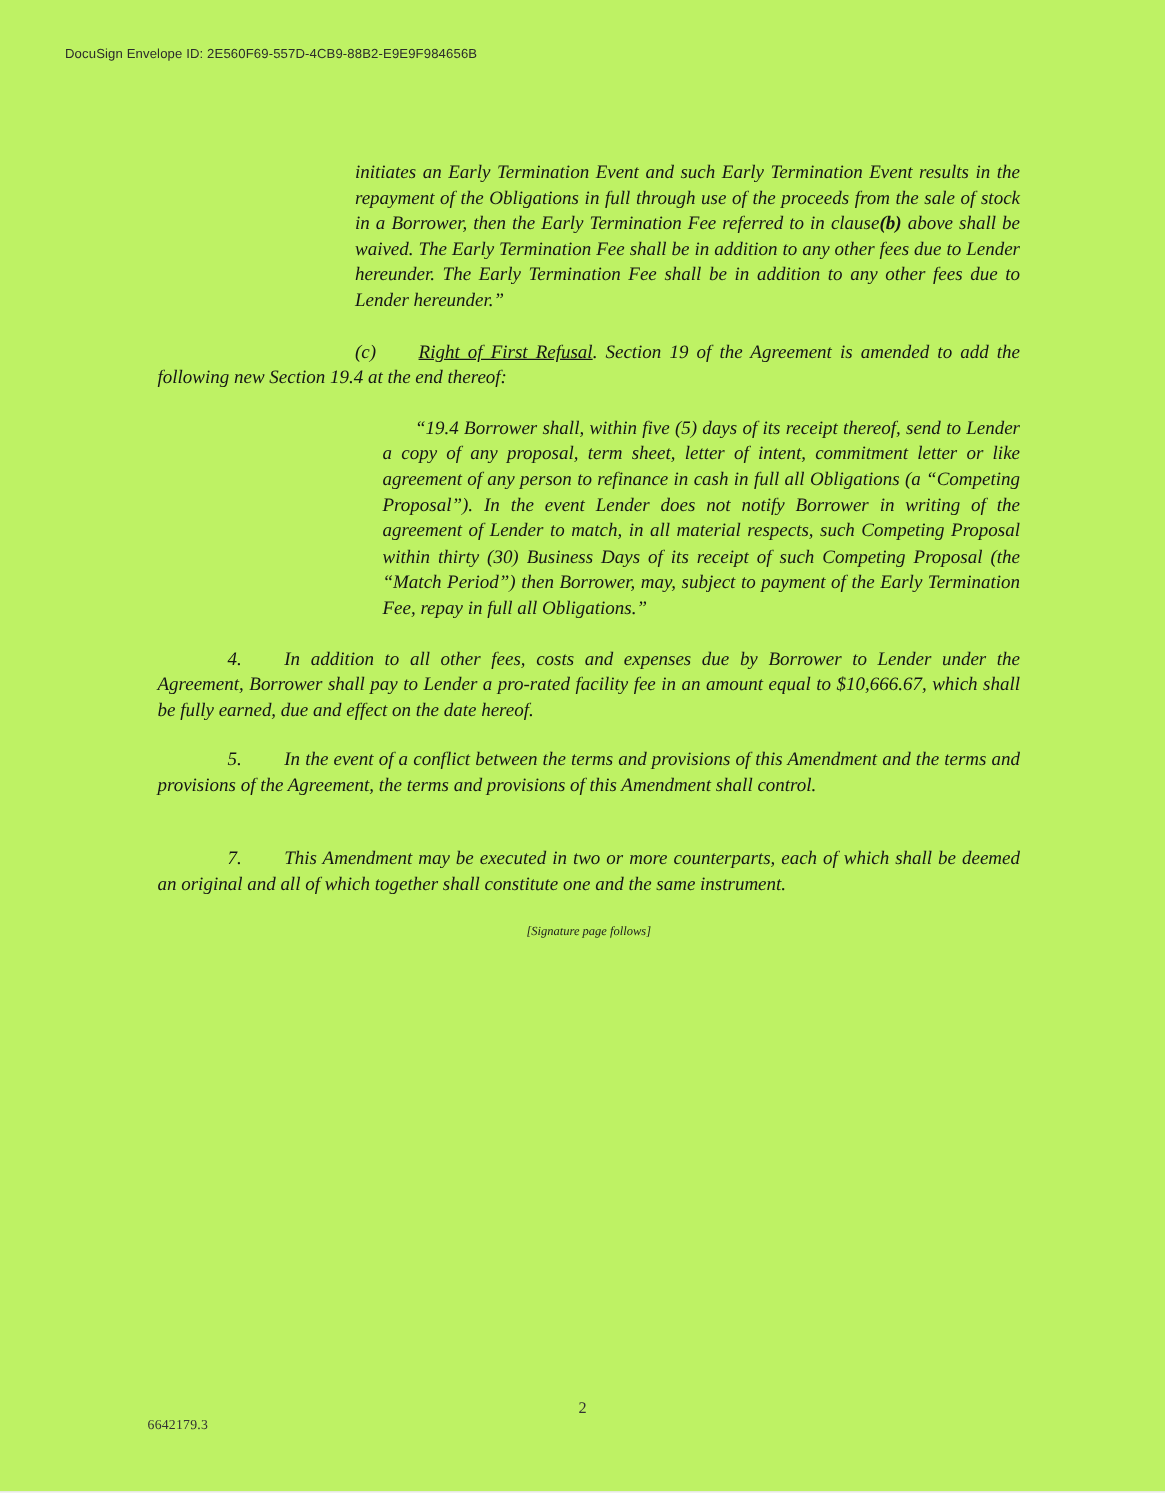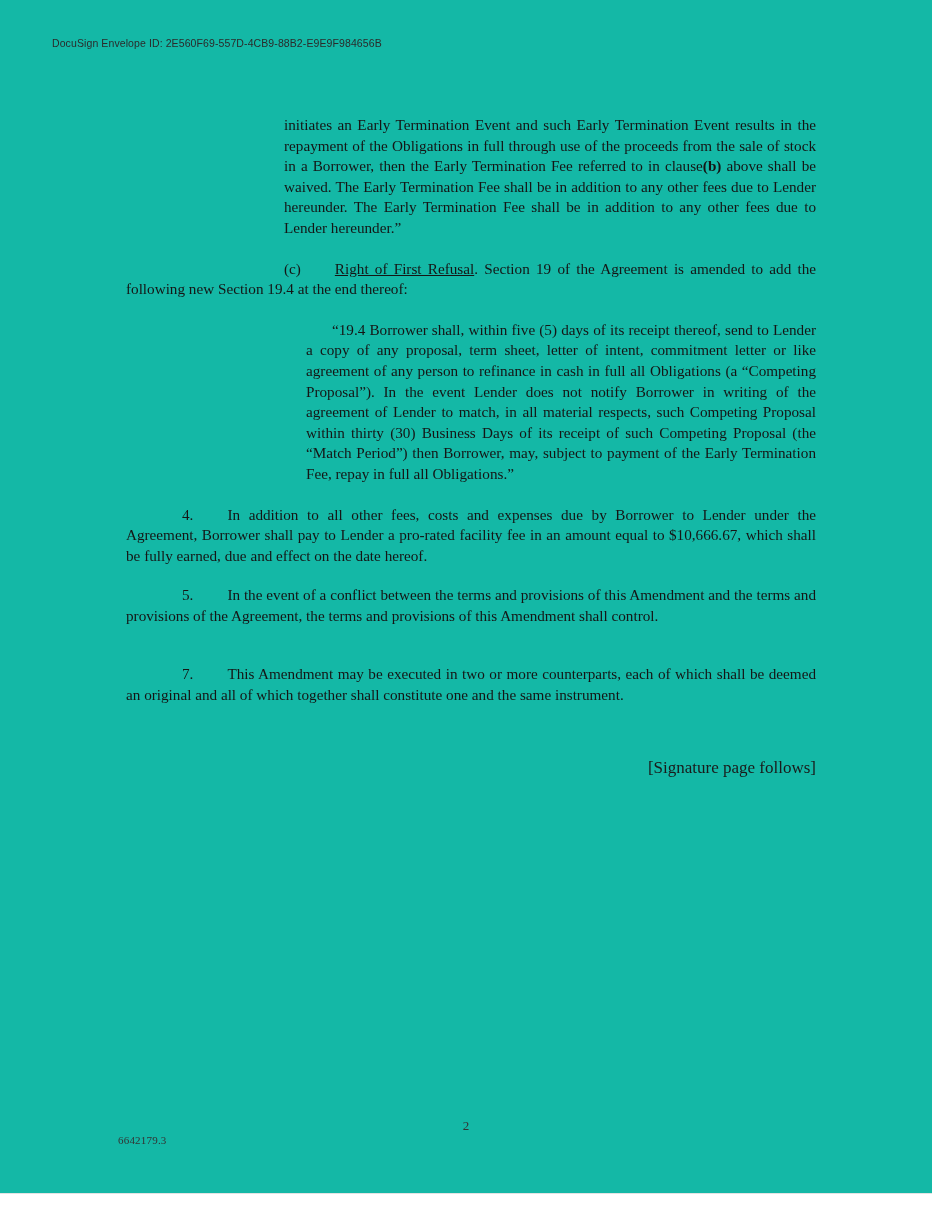--- a/index.html
+++ b/index.html
@@ -4,40 +4,41 @@
 <style>
   html, body {
     margin: 0;
     padding: 0;
     background: #ffffff;
   }
   .page {
     position: relative;
     width: 932px;
     height: 1208px;
-    background: #14b8a6;
+    background: #bef264;
     overflow: hidden;
     font-family: "Liberation Serif", serif;
     color: #1a1a1a;
   }
   .docusign-header {
     position: absolute;
     top: 37px;
     left: 52px;
     font-family: "Liberation Sans", sans-serif;
     font-size: 10.5px;
     letter-spacing: 0.1px;
     color: #2b2b2b;
     white-space: nowrap;
   }
   .body-area {
     position: absolute;
-    top: 115px;
+    top: 128px;
     left: 126px;
     width: 690px;
+    font-style: italic;
   }
   p {
     margin: 0;
     font-size: 15.2px;
     line-height: 20.6px;
     text-align: justify;
     text-justify: inter-word;
     color: #151515;
   }
   .indent-block {
@@ -53,23 +54,23 @@
   .hang {
     text-indent: 0;
   }
   .num-indent {
     text-indent: 56px;
   }
   .underline { text-decoration: underline; }
   .bold { font-weight: bold; }
   .tabgap { display: inline-block; width: 34px; }
   .sig-line {
-    margin-top: 52px;
-    text-align: right;
-    font-size: 17px;
+    margin-top: 21px;
+    text-align: center;
+    font-size: 10px;
   }
   .footer-left {
     position: absolute;
     left: 118px;
     bottom: 62px;
     font-size: 11px;
     color: #333;
     font-family: "Liberation Serif", serif;
     letter-spacing: 0.2px;
   }

